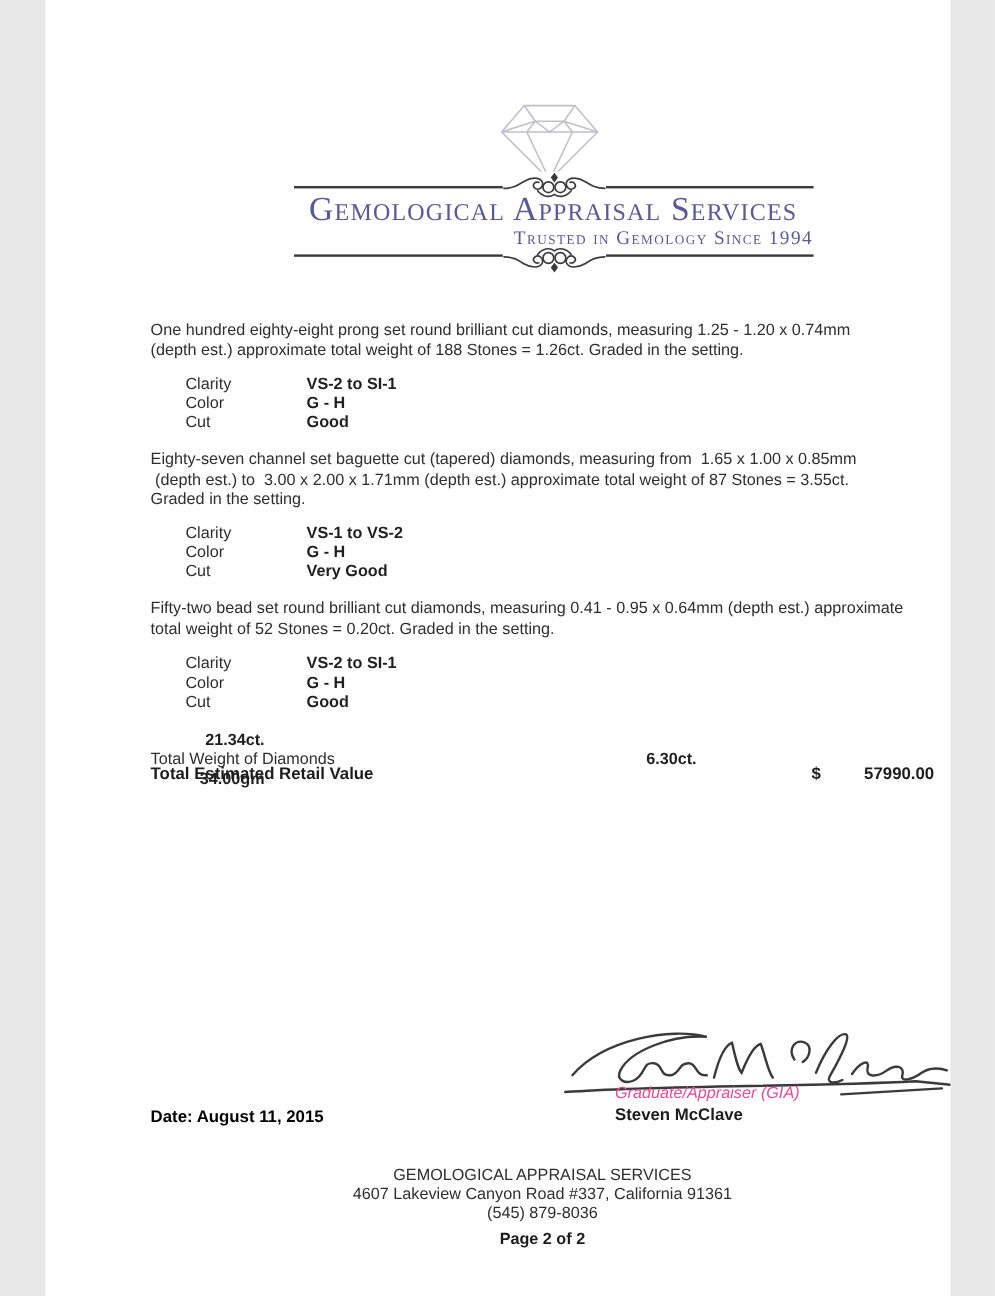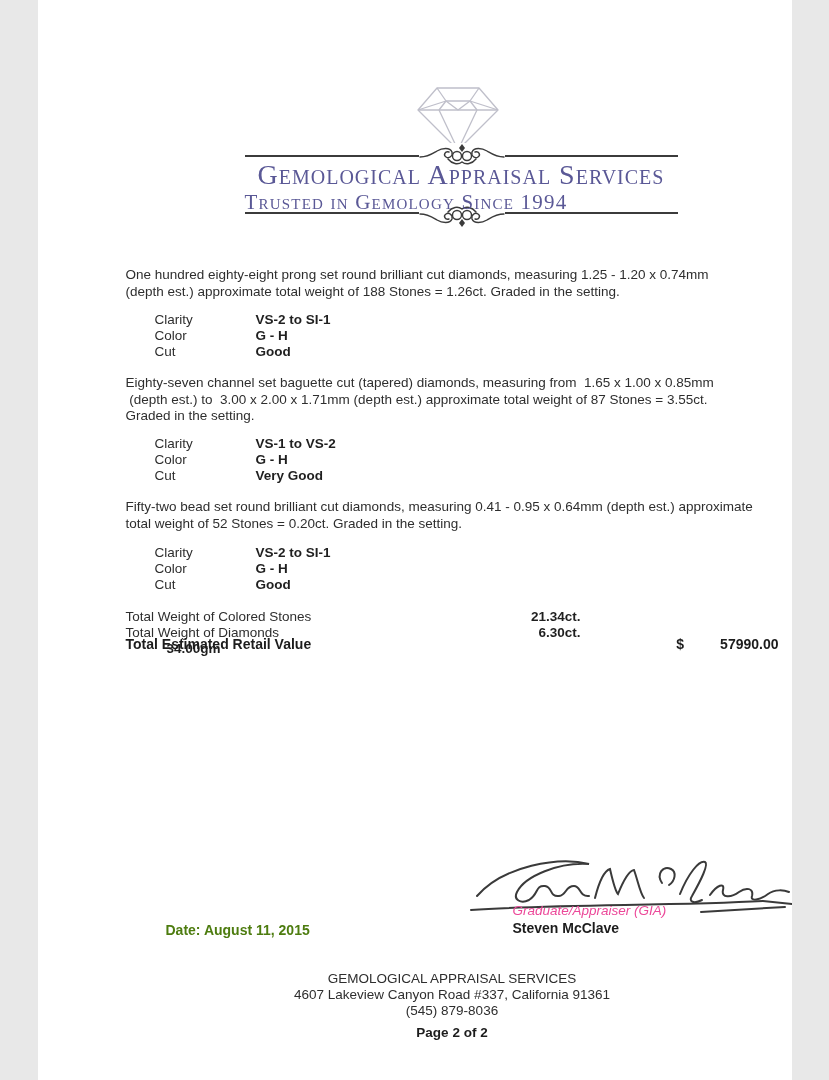--- a/index.html
+++ b/index.html
@@ -19,23 +19,23 @@
   .flourish { left:381px; width:86px; height:27px; background:#ffffff; text-align:center; }
   .flourish-top { top:143px; }
   .flourish-bottom { top:201px; }
   .flourish-bottom svg { transform:scaleY(-1); }
   .brand {
     left:186px; top:159px; width:475px; text-align:center;
     font-family:"Liberation Serif", serif; font-variant:small-caps;
     font-size:28px; letter-spacing:1px; color:#5a5896; white-space:nowrap;
   }
   .tagline {
-    left:207px; top:190px; width:433px; text-align:left;
+    left:207px; top:190px; width:433px; text-align:right;
     font-family:"Liberation Serif", serif; font-variant:small-caps;
-    font-size:21px; letter-spacing:1.2px; color:#5a5896; white-space:nowrap;
+    font-size:16px; letter-spacing:1.2px; color:#5a5896; white-space:nowrap;
   }
 
   
   .para { left:88px; width:680px; font-size:13.5px; line-height:16.5px; color:#2e2e2e; }
   .pline { white-space:pre; }
   .para-1 { top:267px; }
   .para-2 { top:375px; }
   .para-3 { top:499px; }
 
   .specs { left:117px; width:400px; font-size:13.5px; line-height:16px; }
@@ -51,21 +51,21 @@
   .totals-row { display:flex; }
   .totals-label { width:360px; color:#2e2e2e; }
   .totals-value { width:95px; text-align:right; font-weight:bold; color:#1f1f1f; }
   .retail { left:88px; top:636px; width:653px; display:flex; align-items:baseline;
             font-size:14px; font-weight:bold; color:#1c1c1c;gap:20px; }
   .retail-label { flex:1; }
   .retail-amount { margin-left:16px; }
 
   
   .signature { left:425px; top:854px; width:335px; height:72px; }
-  .date-line { left:88px; top:922px; font-size:14px; font-weight:bold; color:#4d7c0f;margin-left:40px; }
+  .date-line { left:88px; top:922px; font-size:14px; font-weight:bold; color:#000000; }
   .signer-name { left:475px; top:920px; font-size:14px; font-weight:bold; color:#1c1c1c; }
   .signer-title { left:475px; top:903px; font-size:13.5px; font-style:italic; color:#ec4899; }
 
   
   .footer { left:0; top:971px; width:829px; text-align:center;
             font-size:13.5px; line-height:16px; color:#2e2e2e; }
   .page-num { left:0; top:1025px; width:829px; text-align:center;
               font-size:13.5px; font-weight:bold; color:#1c1c1c; }
 </style>
 </head>
@@ -171,21 +171,20 @@
       <span class="spec-value">G - H</span>
     </div>
     <div class="spec-row">
       <span class="spec-label">Cut</span>
       <span class="spec-value">Good</span>
     </div>
   </div>
 
   <div class="abs totals">
     <div class="totals-row">
-      <span class="totals-label">Total Weight of Colored Stones</span>
       <span class="totals-value">21.34ct.</span>
     </div>
     <div class="totals-row">
       <span class="totals-label">Total Weight of Diamonds</span>
       <span class="totals-value">6.30ct.</span>
     </div>
     <div class="totals-row">
       <span class="totals-value">34.00gm</span>
     </div>
   </div>

